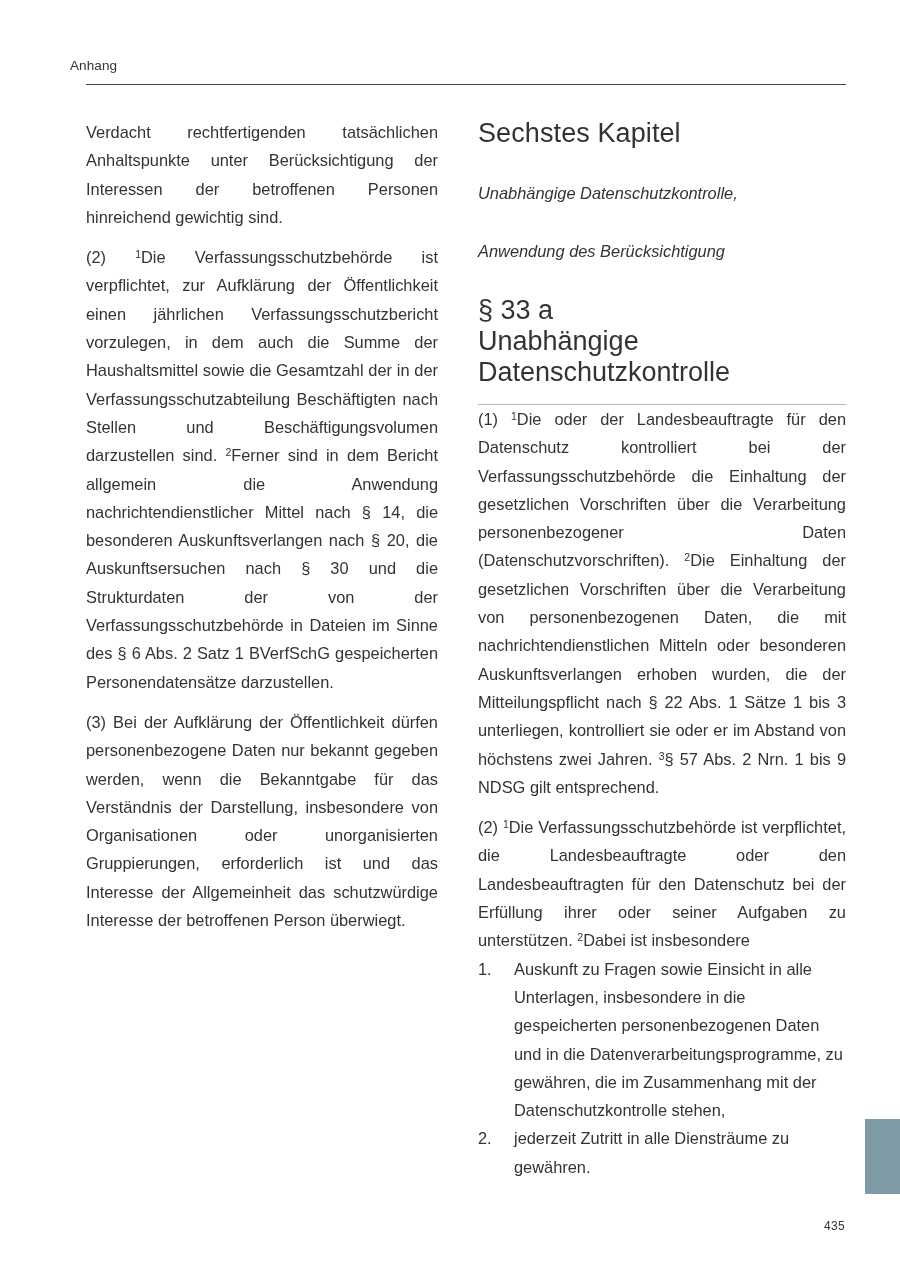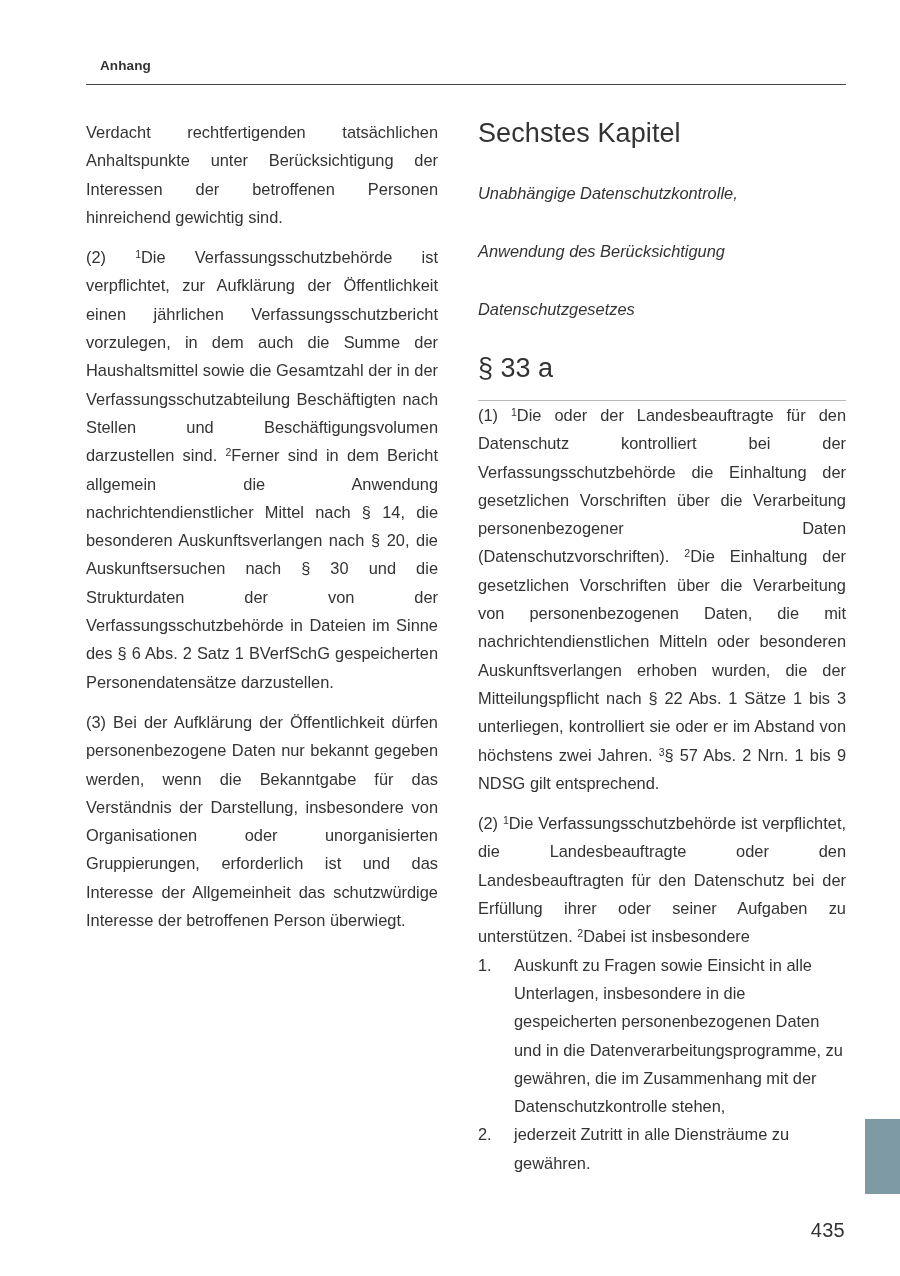--- a/index.html
+++ b/index.html
@@ -15,24 +15,23 @@
     background: #ffffff;
     font-family: "Liberation Sans", "DejaVu Sans", sans-serif;
     color: #333333;
     overflow: hidden;
     box-sizing: border-box;
   }
 
   
   .runhead {
     position: absolute;
-    left: 100px;
+    left: 70px;
     top: 58px;
     width: 760px;
-    font-weight: bold;
   }
   .runhead-label {
     font-size: 13.5px;
     letter-spacing: 0.1px;
     color: #333333;
     line-height: 1.2;
   }
   .runhead-rule {
     position: absolute;
     left: 86px;
@@ -145,21 +144,21 @@
     width: 35px;
     height: 75px;
     background: #7e9aa4;
   }
 
   
   .folio {
     position: absolute;
     right: 55px;
     top: 1219px;
-    font-size: 20px;
+    font-size: 12px;
     color: #333333;
     letter-spacing: 0.3px;
   }
 </style>
 </head>
 <body>
 
 <div class="page">
 
   <div class="runhead">
@@ -178,25 +177,25 @@
       <p class="para"><span>(3) Bei der Aufklärung der Öffentlichkeit dürfen personenbezogene Daten nur bekannt gegeben werden, wenn die Bekanntgabe für das Verständnis der Darstellung, insbesondere von Organisationen oder unorganisierten Gruppierungen, erforderlich ist und das Interesse der Allgemeinheit das schutzwürdige Interesse der betroffenen Person überwiegt.</span></p>
     </div>
 
     <div class="col col-right">
 
       <h1 class="kapitel-title">Sechstes Kapitel</h1>
 
       <div class="kapitel-sub">
         <span>Unabhängige Datenschutzkontrolle,</span>
         <span>Anwendung des Berücksichtigung</span>
-        <span>Datenschutzgesetzes</span>
       </div>
 
       <h2 class="para-title">
         <span class="num">§ 33 a</span>
+        <span class="name">Unabhängige Datenschutzkontrolle</span>
       </h2>
 
       <hr class="heading-rule" style="background: rgb(185, 185, 185);">
 
       <p class="para after-rule"><span>(1) </span><sup class="sat">1</sup><span>Die oder der Landesbeauftragte für den Datenschutz kontrolliert bei der Verfassungsschutzbehörde die Einhaltung der gesetzlichen Vorschriften über die Verarbeitung personenbezogener Daten (Datenschutzvorschriften). </span><sup class="sat">2</sup><span>Die Einhaltung der gesetzlichen Vorschriften über die Verarbeitung von personenbezogenen Daten, die mit nachrichtendienstlichen Mitteln oder besonderen Auskunftsverlangen erhoben wurden, die der Mitteilungspflicht nach § 22 Abs. 1 Sätze 1 bis 3 unterliegen, kontrolliert sie oder er im Abstand von höchstens zwei Jahren. </span><sup class="sat">3</sup><span>§ 57 Abs. 2 Nrn. 1 bis 9 NDSG gilt entsprechend.</span></p>
 
       <p class="para"><span>(2) </span><sup class="sat">1</sup><span>Die Verfassungsschutzbehörde ist verpflichtet, die Landesbeauftragte oder den Landesbeauftragten für den Datenschutz bei der Erfüllung ihrer oder seiner Aufgaben zu unterstützen. </span><sup class="sat">2</sup><span>Dabei ist insbesondere</span></p>
 
       <ol class="numlist">
         <li>

